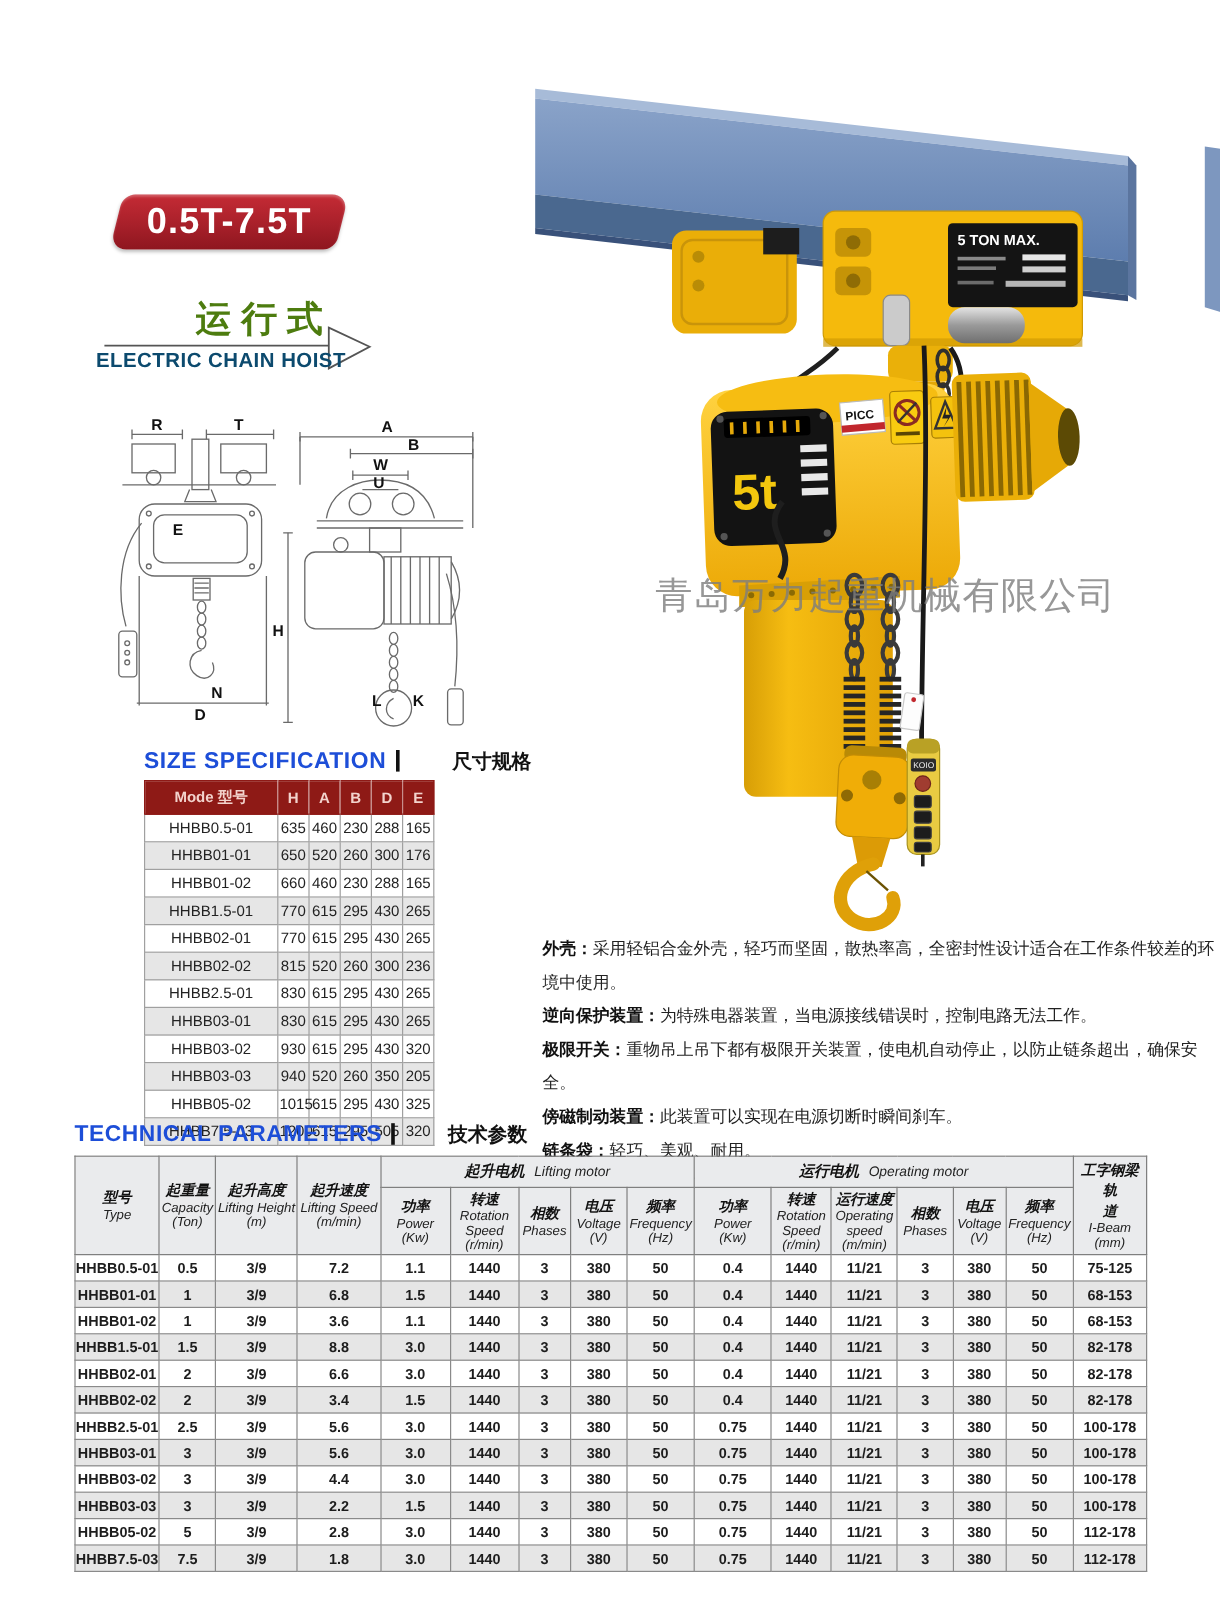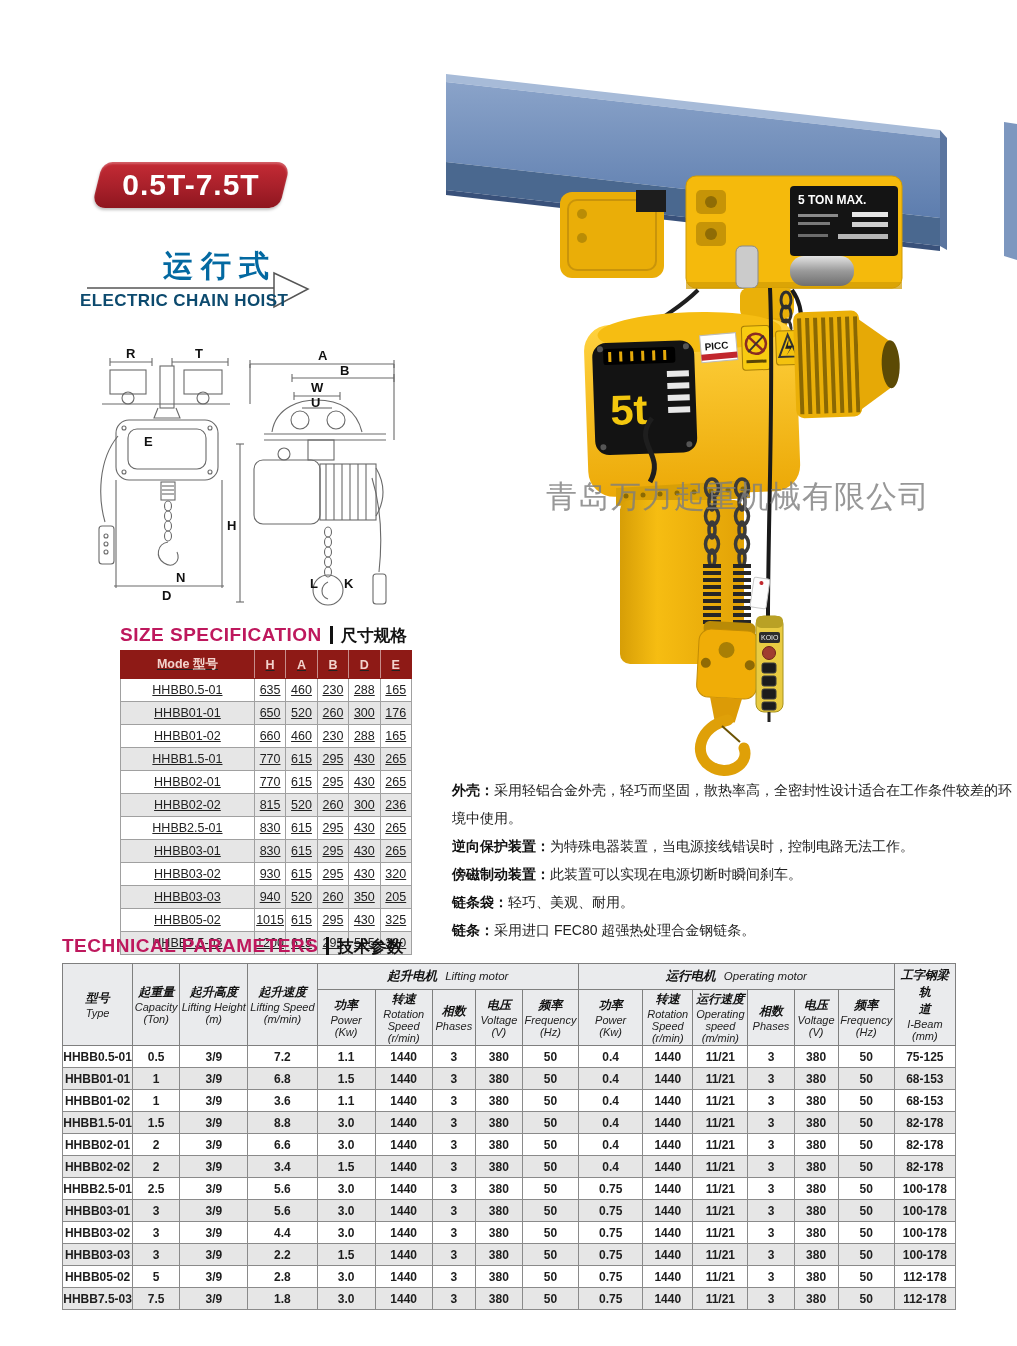--- a/index.html
+++ b/index.html
@@ -7,39 +7,39 @@
         font-family:"Liberation Sans","DejaVu Sans",sans-serif;color:#222;}
 
   
   .badge{position:absolute;left:97px;top:162px;width:188px;height:46px;
          background:linear-gradient(180deg,#c52b35 0%,#a8202a 55%,#8e161f 100%);
          border-radius:10px 14px 10px 14px;transform:skewX(-14deg);
          box-shadow:inset 0 2px 2px rgba(255,255,255,.25), 0 2px 3px rgba(0,0,0,.25);}
   .badge span{display:block;transform:skewX(14deg);text-align:center;line-height:46px;
          color:#fff;font-weight:bold;font-size:30px;letter-spacing:1px;}
   .title-cn{position:absolute;left:163px;top:246px;font-size:30px;font-weight:bold;
-         color:#0369a1;letter-spacing:8px;}
+         color:#4d7c0f;letter-spacing:8px;}
   .title-en{position:absolute;left:80px;top:291px;font-size:17px;font-weight:bold;
          color:#0c4a6e;letter-spacing:0.4px;}
   .title-arrow{position:absolute;left:84px;top:268px;}
 
   
   .watermark{position:absolute;left:546px;top:476px;z-index:9;font-size:31px;
          color:#7e7e7e;opacity:.8;letter-spacing:1px;white-space:nowrap;}
 
   
   .sec-head{position:absolute;white-space:nowrap;}
-  .sec-head .en{font-size:19px;font-weight:bold;color:#be185d;letter-spacing:.5px;margin-top:36px;}
+  .sec-head .en{font-size:19px;font-weight:bold;color:#1d4ed8;letter-spacing:.5px;margin-top:36px;}
   .sec-head .divider{display:inline-block;width:3px;height:18px;background:#111;
          margin:0 8px;vertical-align:-3px;}
-  .sec-head .cn{font-size:16.5px;font-weight:bold;color:#111;}
+  .sec-head .cn{font-size:16.5px;font-weight:bold;color:#111;margin-left:36px;}
 
   
-  .size-table{position:absolute;left:120px;top:650px;width:292px;border-collapse:collapse;
-         table-layout:fixed;font-size:12.5px;text-decoration:underline;}
+  .size-table{position:absolute;left:120px;top:650px;width:242px;border-collapse:collapse;
+         table-layout:fixed;font-size:12.5px;}
   .size-table th{background:#8e1a16;color:#f3d3cd;font-weight:bold;height:25px;
          border:1px solid #8e1a16;border-right:1px solid rgba(255,255,255,.5);text-align:center;}
   .size-table th:last-child{border-right:1px solid #8e1a16;}
   .size-table td{border:1px solid #a0a0a0;height:20px;text-align:center;color:#222;}
   .size-table tbody tr:nth-child(even){background:#e6e6e6;}
   .size-table col.c-model{width:46%;}
 
   
   .features{position:absolute;left:452px;top:776px;width:562px;font-size:14px;
          line-height:28px;color:#222;}
@@ -529,20 +529,21 @@
           <td>295</td>
           <td>505</td>
           <td>320</td>
         </tr>
       </tbody>
   </table>
 
   <div class="features">
       <div class="feat-line"><span class="feat-label">外壳：</span><span class="feat-text">采用轻铝合金外壳，轻巧而坚固，散热率高，全密封性设计适合在工作条件较差的环境中使用。</span></div>
       <div class="feat-line"><span class="feat-label">逆向保护装置：</span><span class="feat-text">为特殊电器装置，当电源接线错误时，控制电路无法工作。</span></div>
+      <div class="feat-line"><span class="feat-label">极限开关：</span><span class="feat-text">重物吊上吊下都有极限开关装置，使电机自动停止，以防止链条超出，确保安全。</span></div>
       <div class="feat-line"><span class="feat-label">傍磁制动装置：</span><span class="feat-text">此装置可以实现在电源切断时瞬间刹车。</span></div>
       <div class="feat-line"><span class="feat-label">链条袋：</span><span class="feat-text">轻巧、美观、耐用。</span></div>
       <div class="feat-line"><span class="feat-label">链条：</span><span class="feat-text">采用进口 FEC80 超强热处理合金钢链条。</span></div>
     </div>
 
   <div class="sec-head" style="left:62px;top:935px;">
     <span class="en">TECHNICAL PARAMETERS</span><span class="divider"></span><span class="cn">技术参数</span>
   </div>
 
   <table class="tech-table">

